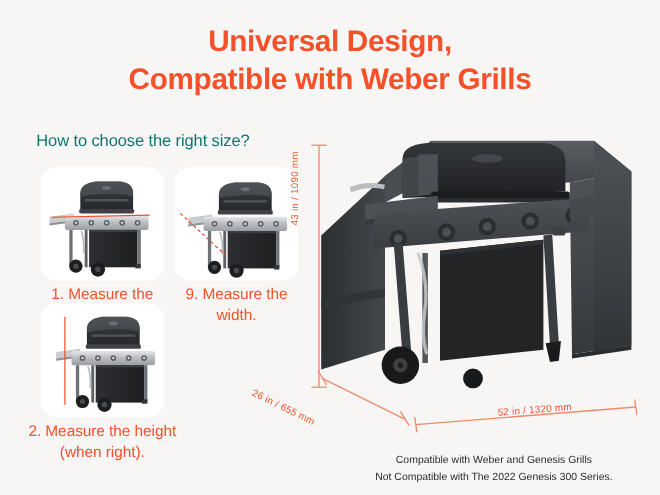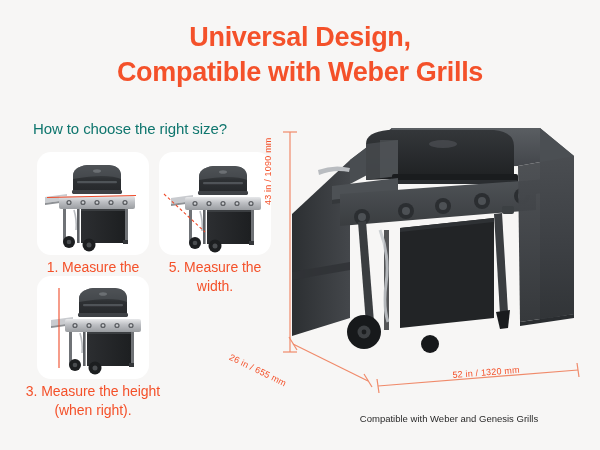--- a/index.html
+++ b/index.html
@@ -201,21 +201,21 @@
       <path d="M41 59 q3 10 2 20" stroke="#b9bcc0" stroke-width="1.6" fill="none"></path>
       <circle cx="36" cy="91" r="6" fill="#1c1e20"></circle>
         <circle cx="36" cy="91" r="2.3" fill="#4a4d50"></circle>
       <circle cx="56" cy="94" r="6.5" fill="#1c1e20"></circle>
         <circle cx="56" cy="94" r="2.5" fill="#4a4d50"></circle>
       <rect x="90" y="89" width="5" height="4" fill="#34373a"></rect>
 
       <line x1="5" y1="42" x2="46" y2="80" stroke="#ef4b2a" stroke-width="1.1" stroke-dasharray="3 2.4"></line>
     </svg>
   </div>
-  <div class="caption" id="cap-2">5. Measure the width.</div>
+  <div class="caption" id="cap-2">9. Measure the width.</div>
 
   <div class="card" id="card-3">
     <svg class="photo" viewBox="0 0 112 103">
       <polygon points="14,44 36,41 36,47 14,50" fill="#c9cbcf"></polygon>
       <polygon points="14,50 36,47 36,49 14,52" fill="#8e9195"></polygon>
       <path d="M42 39 L42 23 Q42 14 56 12 L78 12 Q90 13 90 23 L90 39 Z" fill="url(#lidG)"></path>
       <path d="M42 23 Q42 14 56 12 L78 12 Q90 13 90 23 L90 26 Q76 20 42 26 Z" fill="#4c5054" opacity="0.75"></path>
       <rect x="46" y="28" width="40" height="2.2" rx="1" fill="#6e7378" opacity="0.55"></rect>
       <ellipse cx="66" cy="18" rx="4" ry="1.8" fill="#8d9296" opacity="0.5"></ellipse>
       <rect x="41" y="37" width="50" height="4" rx="1.4" fill="#3e4145"></rect>
@@ -243,21 +243,21 @@
       <circle cx="38" cy="89" r="6" fill="#1c1e20"></circle>
         <circle cx="38" cy="89" r="2.3" fill="#4a4d50"></circle>
       <circle cx="58" cy="92" r="6.5" fill="#1c1e20"></circle>
         <circle cx="58" cy="92" r="2.5" fill="#4a4d50"></circle>
       <rect x="92" y="87" width="5" height="4" fill="#34373a"></rect>
 
       <line x1="22" y1="12" x2="22" y2="92" stroke="#ef4b2a" stroke-width="1.1"></line>
     </svg>
   </div>
   <div class="caption" id="cap-3">
-    <span style="display:block">3. Measure the height</span>
+    <span style="display:block">2. Measure the height</span>
     <span style="display:block">(when right).</span>
   </div>
 
   <div class="cover-wrap">
     <svg width="300" height="240" viewBox="0 0 300 240">
       <defs>
         <linearGradient id="cvFront" x1="0" y1="0" x2="0" y2="1">
           <stop offset="0" stop-color="#4a4d51"></stop>
             <stop offset="0.55" stop-color="#3c3f43"></stop>
             <stop offset="1" stop-color="#303336"></stop>
@@ -364,15 +364,16 @@
       <line x1="577" y1="363" x2="579" y2="377"></line>
     </g>
   </svg>
 
   <div class="dim-text" id="dim-height">43 in / 1090 mm</div>
   <div class="dim-text" id="dim-depth">26 in / 655 mm</div>
   <div class="dim-text" id="dim-width">52 in / 1320 mm</div>
 
   <div class="footer">
     <span class="ln">Compatible with Weber and Genesis Grills</span>
+    <span class="ln">Not Compatible with The 2022 Genesis 300 Series.</span>
   </div>
 
 </div>
 
 </body></html>

